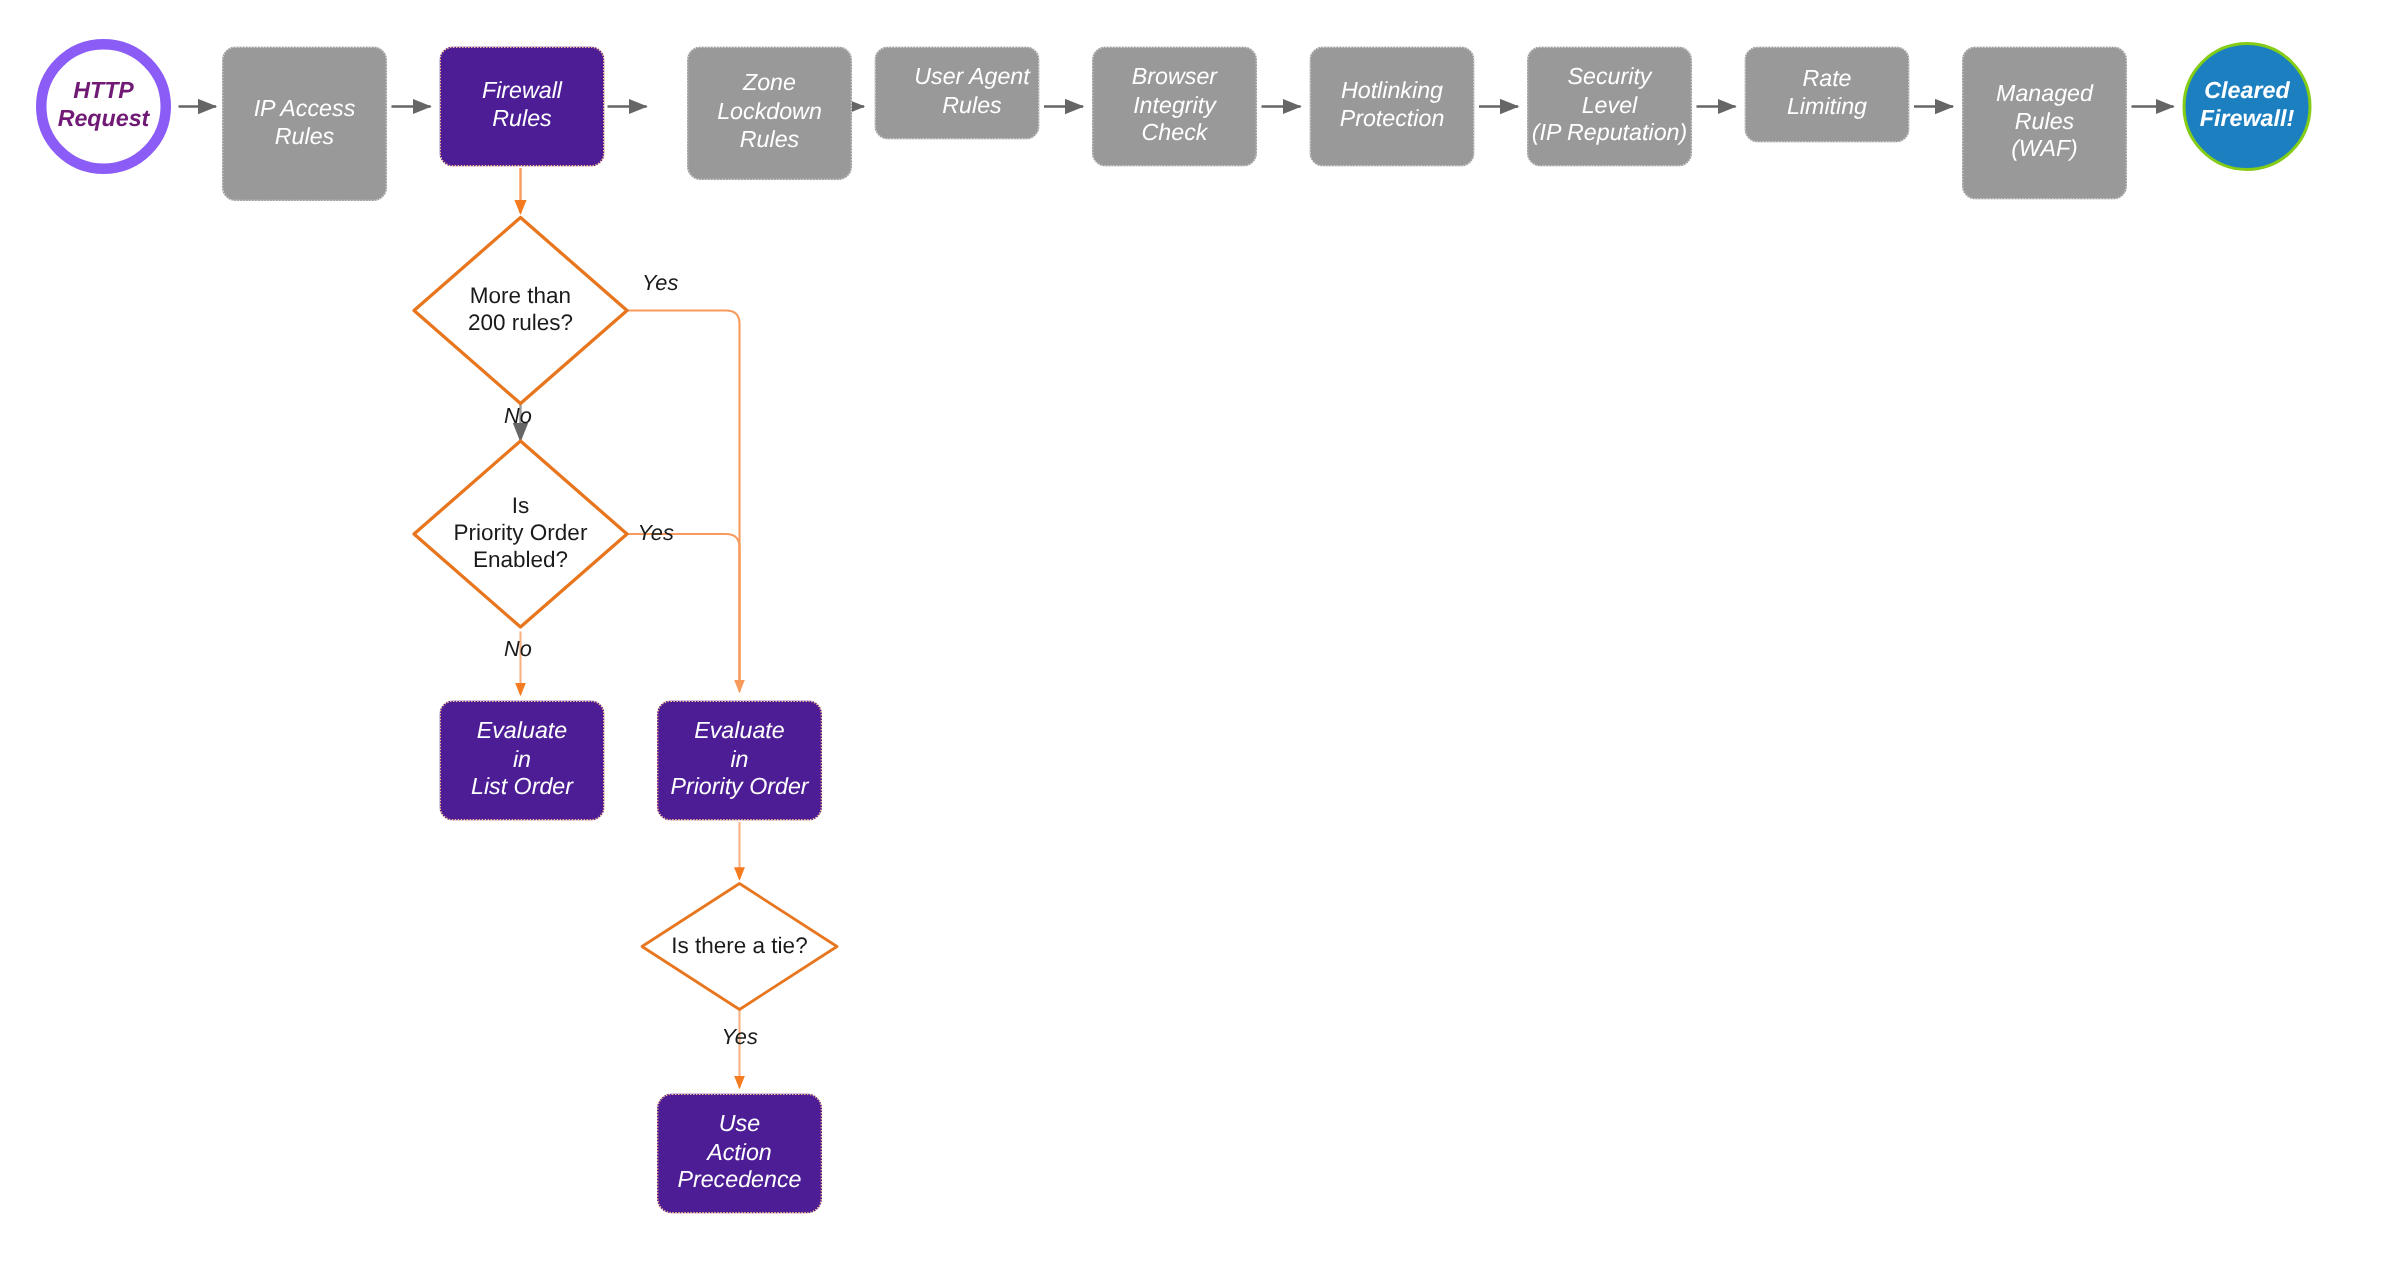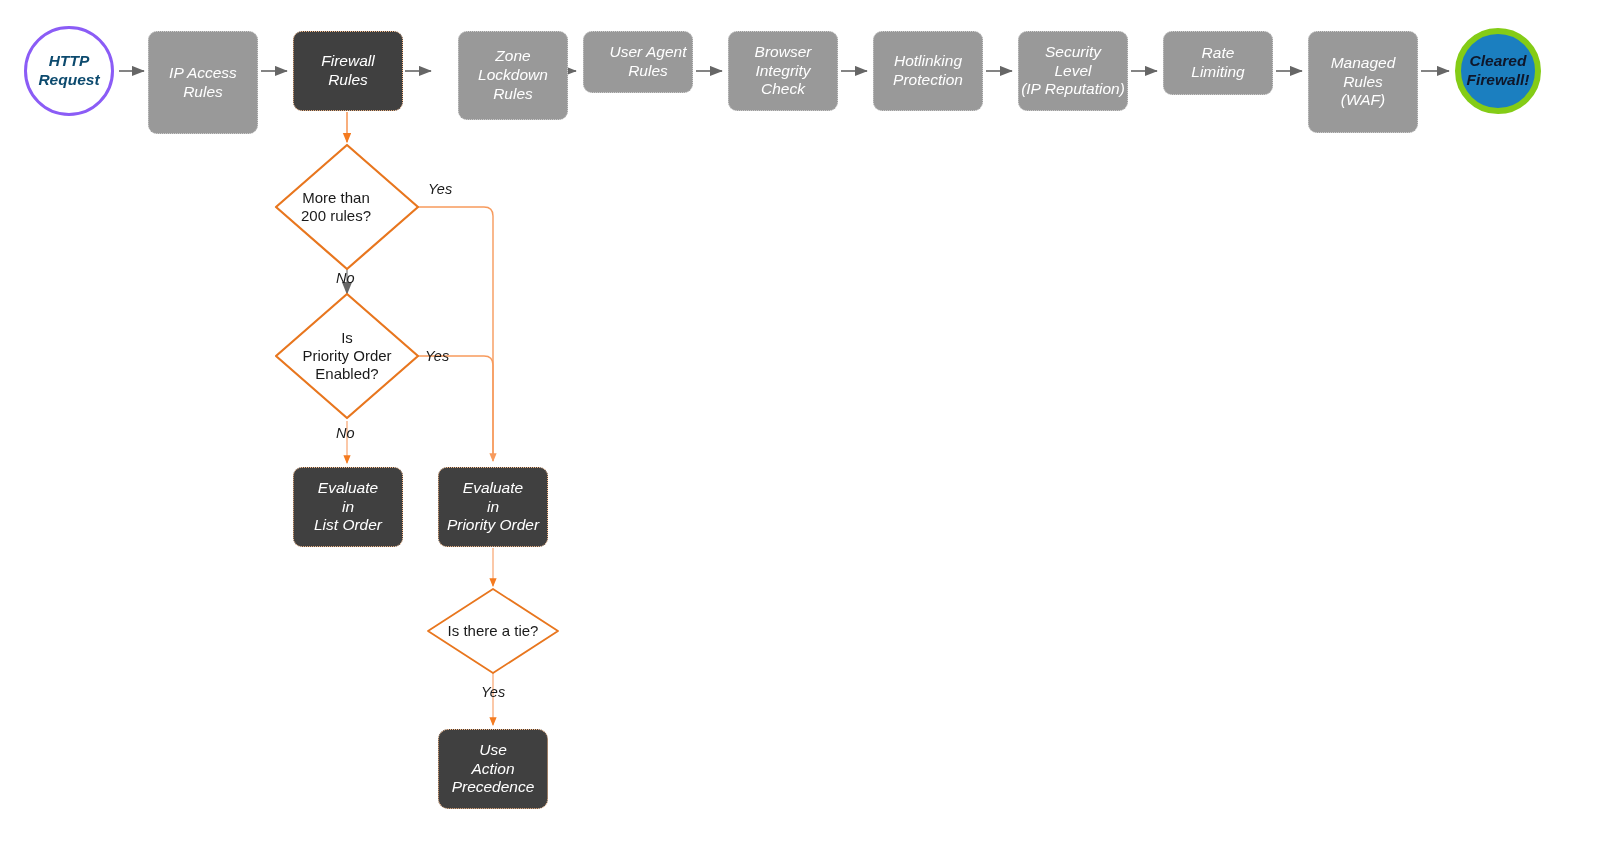--- a/index.html
+++ b/index.html
@@ -35,40 +35,40 @@
     font-style: italic;
     font-size: 15.5px;
     color: #ffffff;
     white-space: pre-line;
   }
   .proc.gray {
     background: #999999;
     border: 1px dotted #cfcfcf;
   }
   .proc.orange {
-    background: #404040;
+    background: #4c1d95;
     border: 1px dotted #f9bc8c;
   }
   
   .circle {
     border-radius: 50%;
     font-style: italic;
     font-weight: bold;
     font-size: 15.5px;
     white-space: pre-line;
   }
   .circle.outline {
     background: #ffffff;
-    border: 3px solid #8b5cf6;
-    color: #0c4a6e;
+    border: 7px solid #8b5cf6;
+    color: #701a75;
   }
   .circle.filled {
     background: #1b7fc0;
-    border: 6px solid #84cc16;
-    color: #0f172a;
+    border: 2px solid #84cc16;
+    color: #ffffff;
     font-style: italic;
   }
   
   .diamond-label {
     position: absolute;
     display: flex;
     align-items: center;
     justify-content: center;
     text-align: center;
     font-size: 15px;
@@ -163,21 +163,21 @@
 <div class="node proc gray" style="left:1163px; top:31px; width:110px; height:64px;">Rate
 Limiting</div>
 
 <div class="node proc gray" style="left:1308px; top:31px; width:110px; height:102px;">Managed
 Rules
 (WAF)</div>
 
 <div class="node circle filled" style="left:1455px; top:28px; width:86px; height:86px;">Cleared
 Firewall!</div>
 
-<div class="diamond-label" style="left:266px; top:177px; width:140px; height:60px;">More than
+<div class="diamond-label" style="left:277px; top:177px; width:140px; height:60px;">More than
 200 rules?</div>
 
 <div class="diamond-label" style="left:272px; top:326px; width:150px; height:60px;">Is
 Priority Order
 Enabled?</div>
 
 <div class="diamond-label" style="left:418px; top:616px; width:150px; height:30px;">Is there a tie?</div>
 
 <div class="edge-label" style="left:428px; top:181px;">Yes</div>
 

